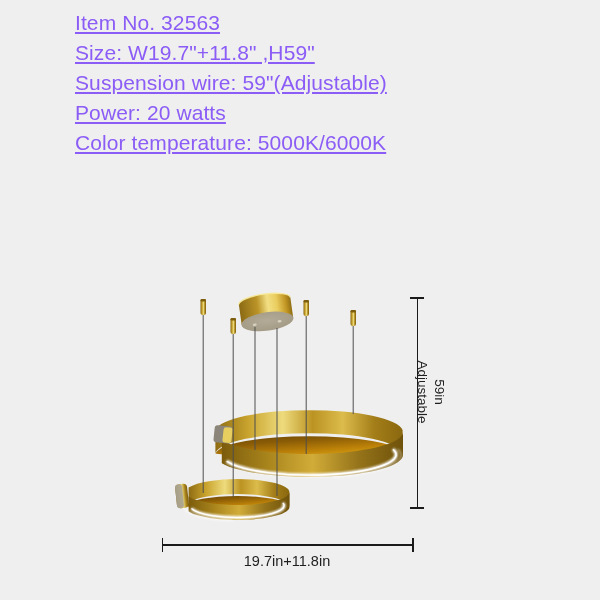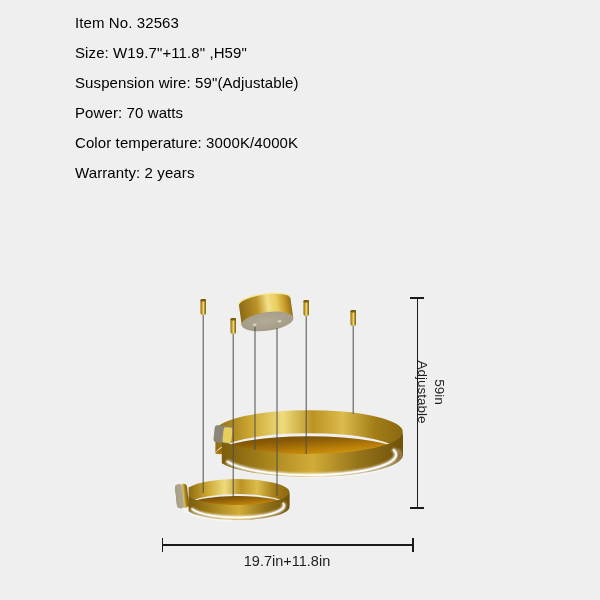--- a/index.html
+++ b/index.html
@@ -7,24 +7,25 @@
     width:600px;height:600px;
     background:#efefef;
     font-family:"Liberation Sans", sans-serif;
     position:relative;
     overflow:hidden;
     color:#262626;
   }
   .specs{
     position:absolute;
     left:75px; top:8px;
-    font-size:15px;
+    font-size:21px;
     line-height:30px;
-    color:#000000;
+    color:#8b5cf6;
     letter-spacing:0.1px;
+    text-decoration:underline;
   }
   .spec-line{white-space:pre;}
   .figure{position:absolute;left:0;top:0;width:600px;height:600px;}
   .fig-svg{position:absolute;left:140px;top:285px;}
   
   .dim{position:absolute;background:#1a1a1a;}
   .dim-v-line{left:416.5px;top:298px;width:1.5px;height:210px;}
   .dim-v-tick-top{left:410px;top:297px;width:14px;height:1.5px;}
   .dim-v-tick-bottom{left:410px;top:507px;width:14px;height:1.5px;}
   .dim-h-line{left:162px;top:544px;width:251px;height:1.5px;}
@@ -45,23 +46,22 @@
 </style>
 </head>
 <body>
 
 <div class="figure">
 
   <div class="specs">
     <div class="spec-line">Item No. 32563</div>
     <div class="spec-line">Size: W19.7"+11.8" ,H59"</div>
     <div class="spec-line">Suspension wire: 59"(Adjustable)</div>
-    <div class="spec-line">Power: 70 watts</div>
-    <div class="spec-line">Color temperature: 3000K/4000K</div>
-    <div class="spec-line">Warranty: 2 years</div>
+    <div class="spec-line">Power: 20 watts</div>
+    <div class="spec-line">Color temperature: 5000K/6000K</div>
   </div>
 
   <svg class="fig-svg" width="320" height="310" viewBox="0 0 320 310">
     <defs>
       <linearGradient id="gBack" x1="0" y1="0" x2="1" y2="0">
         <stop offset="0" stop-color="#8f6c12"></stop>
         <stop offset="0.18" stop-color="#caa52f"></stop>
         <stop offset="0.36" stop-color="#eedb7d"></stop>
         <stop offset="0.52" stop-color="#bb9322"></stop>
         <stop offset="0.68" stop-color="#dcbc4c"></stop>

